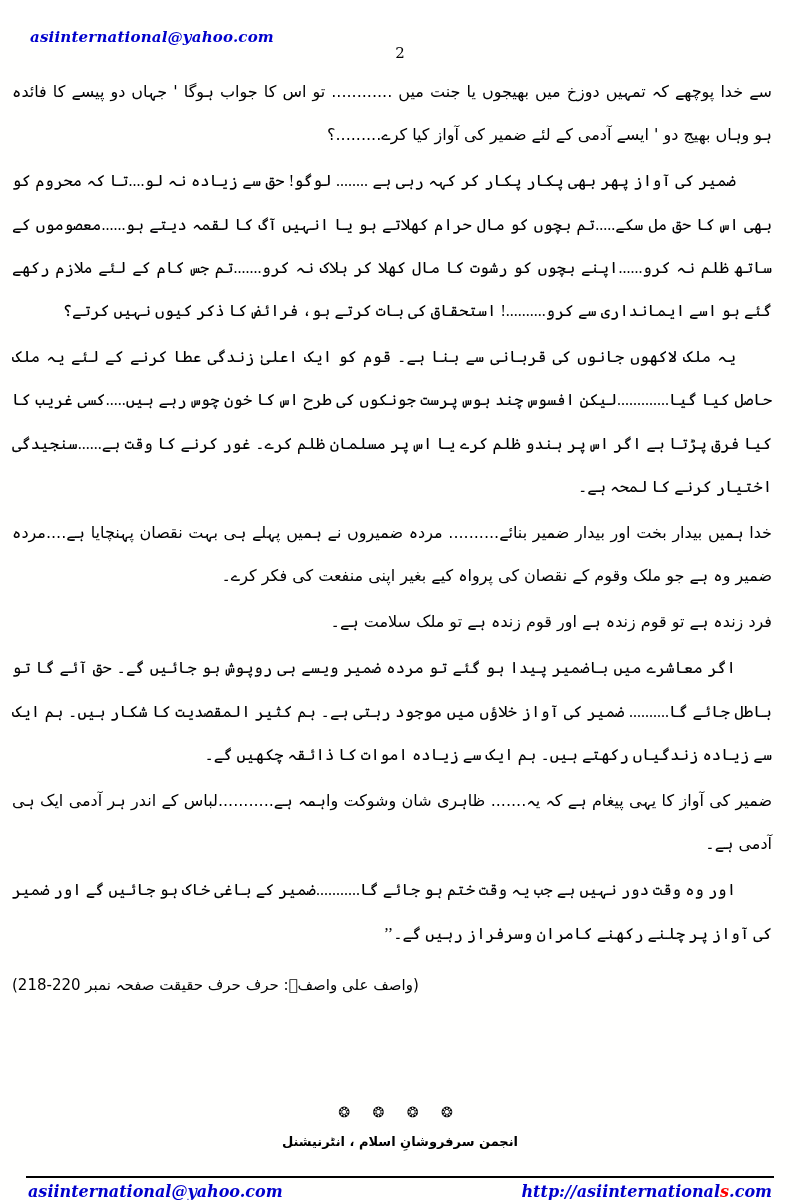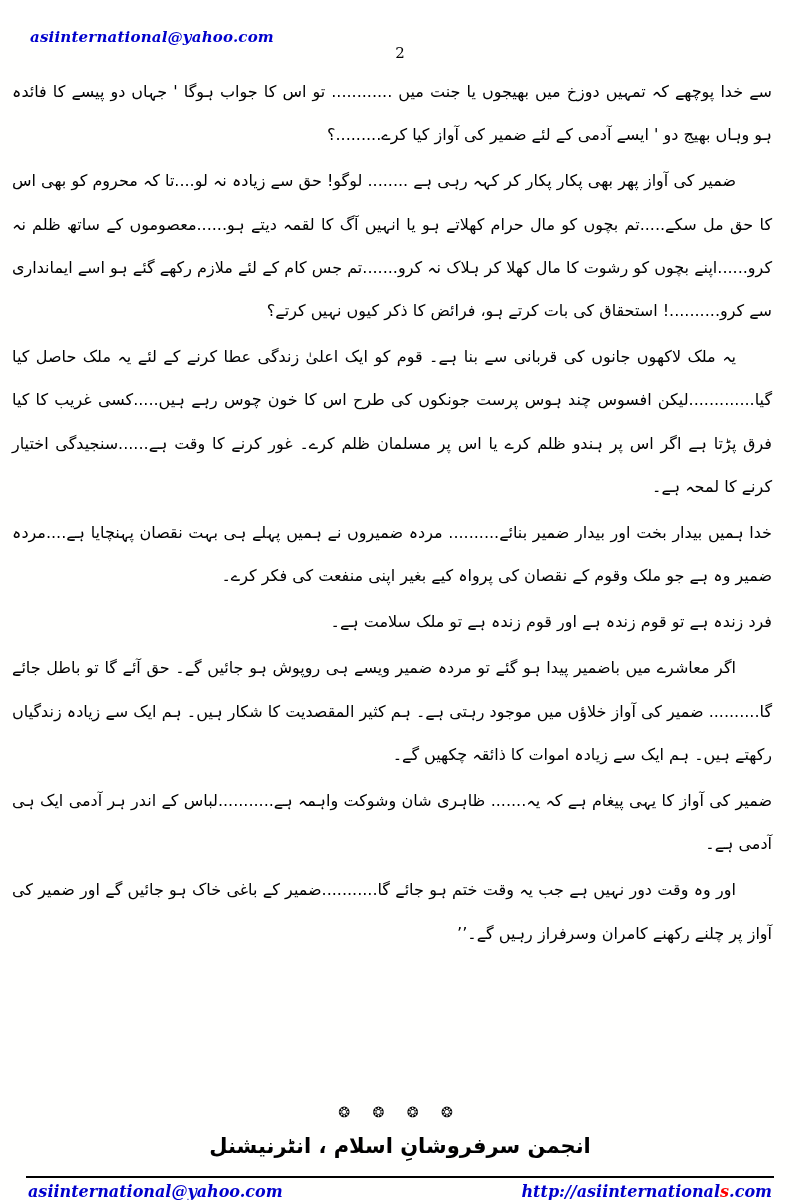--- a/index.html
+++ b/index.html
@@ -32,41 +32,41 @@
   
   .content {
     position:absolute; top:46px; left:12px; right:28px;
     direction:rtl;
     text-align:justify;
     font-size:16px;
     line-height:2.7;
     color:#000;
   }
   .para { margin:0 0 3px 0; }
-  .para.ind { text-indent:36px; }
+  .para.ind { text-indent:36px;font-family:Liberation Serif, serif; }
   .attribution {
     margin-top:10px;
     direction:rtl;
     text-align:left;
     font-size:15px;
   }
 
   
   .ornaments {
     position:absolute; top:1080px; left:0; width:100%;
     text-align:center;
     font-size:14px; color:#000;
     letter-spacing:9px;
   }
   .org-name {
     position:absolute; top:1110px; left:0; width:100%;
     direction:rtl;
     text-align:center;
     font-weight:bold;
-    font-size:21px; color:#000;
+    font-size:13px; color:#000;
   }
   .footer-rule {
     position:absolute; top:1152px; left:26px; right:26px;
     border:none; border-top:2px solid #000; margin:0;
   }
   .footer-row {
     position:absolute; top:1158px; left:28px; right:28px;
     display:flex; justify-content:space-between; align-items:flex-start;
     font-family:"DejaVu Serif", serif;
     font-style:italic; font-weight:bold;
@@ -86,20 +86,21 @@
 
   <main class="content">
     <p class="para">سے خدا پوچھے کہ تمہیں دوزخ میں بھیجوں یا جنت میں ............ تو اس کا جواب ہوگا ' جہاں دو پیسے کا فائدہ ہو وہاں بھیج دو ' ایسے آدمی کے لئے ضمیر کی آواز کیا کرے.........؟</p>
     <p class="para ind">ضمیر کی آواز پھر بھی پکار پکار کر کہہ رہی ہے ........ لوگو! حق سے زیادہ نہ لو....تا کہ محروم کو بھی اس کا حق مل سکے.....تم بچوں کو مال حرام کھلاتے ہو یا انہیں آگ کا لقمہ دیتے ہو......معصوموں کے ساتھ ظلم نہ کرو......اپنے بچوں کو رشوت کا مال کھلا کر ہلاک نہ کرو.......تم جس کام کے لئے ملازم رکھے گئے ہو اسے ایمانداری سے کرو..........! استحقاق کی بات کرتے ہو، فرائض کا ذکر کیوں نہیں کرتے؟</p>
     <p class="para ind">یہ ملک لاکھوں جانوں کی قربانی سے بنا ہے۔ قوم کو ایک اعلیٰ زندگی عطا کرنے کے لئے یہ ملک حاصل کیا گیا.............لیکن افسوس چند ہوس پرست جونکوں کی طرح اس کا خون چوس رہے ہیں.....کسی غریب کا کیا فرق پڑتا ہے اگر اس پر ہندو ظلم کرے یا اس پر مسلمان ظلم کرے۔ غور کرنے کا وقت ہے......سنجیدگی اختیار کرنے کا لمحہ ہے۔</p>
     <p class="para">خدا ہمیں بیدار بخت اور بیدار ضمیر بنائے.......... مردہ ضمیروں نے ہمیں پہلے ہی بہت نقصان پہنچایا ہے....مردہ ضمیر وہ ہے جو ملک وقوم کے نقصان کی پرواہ کیے بغیر اپنی منفعت کی فکر کرے۔</p>
     <p class="para">فرد زندہ ہے تو قوم زندہ ہے اور قوم زندہ ہے تو ملک سلامت ہے۔</p>
     <p class="para ind">اگر معاشرے میں باضمیر پیدا ہو گئے تو مردہ ضمیر ویسے ہی روپوش ہو جائیں گے۔ حق آئے گا تو باطل جائے گا.......... ضمیر کی آواز خلاؤں میں موجود رہتی ہے۔ ہم کثیر المقصدیت کا شکار ہیں۔ ہم ایک سے زیادہ زندگیاں رکھتے ہیں۔ ہم ایک سے زیادہ اموات کا ذائقہ چکھیں گے۔</p>
     <p class="para">ضمیر کی آواز کا یہی پیغام ہے کہ یہ....... ظاہری شان وشوکت واہمہ ہے...........لباس کے اندر ہر آدمی ایک ہی آدمی ہے۔</p>
     <p class="para ind">اور وہ وقت دور نہیں ہے جب یہ وقت ختم ہو جائے گا...........ضمیر کے باغی خاک ہو جائیں گے اور ضمیر کی آواز پر چلنے رکھنے کامران وسرفراز رہیں گے۔’’</p>
+    <p class="attribution">(واصف علی واصفؒ: حرف حرف حقیقت صفحہ نمبر 220-218)</p>
   </main>
 
   <div class="ornaments">❂ ❂ ❂ ❂</div>
 
   <div class="org-name">انجمن سرفروشانِ اسلام ، انٹرنیشنل</div>
 
   <hr class="footer-rule">
 
   <div class="footer-row">
     <span class="link">asiinternational@yahoo.com</span>

